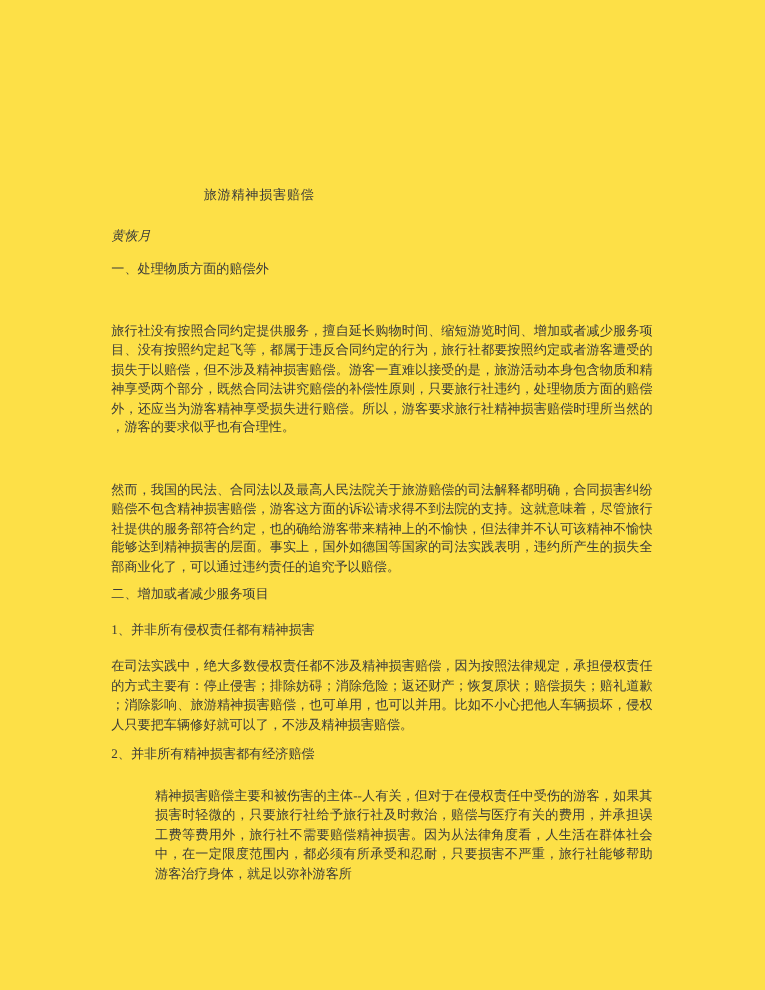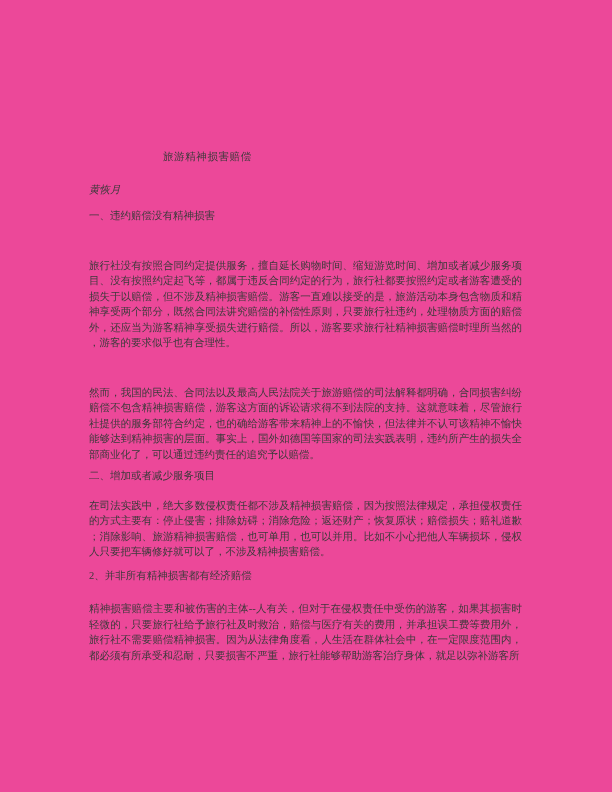--- a/index.html
+++ b/index.html
@@ -5,21 +5,21 @@
   html, body {
     margin: 0;
     padding: 0;
     background: #ffffff;
   }
   .page {
     position: relative;
     width: 612px;
     height: 792px;
     margin: 0;
-    background: #ec4899;
+    background: #fde047;
     box-sizing: border-box;
     padding: 149px 90px 0 89px;
     overflow: hidden;
     font-family: "Liberation Serif", "DejaVu Serif", serif;
     color: #3a3a3a;
     font-size: 10.5px;
     line-height: 15.5px;
   }
   .doc-title {
     padding-left: 74px;
@@ -41,40 +41,41 @@
     white-space: nowrap;
   }
   .mt-intro { margin-top: 22px; }
   .mt-h1    { margin-top: 11px; }
   .mt-p2    { margin-top: 34px; }
   .mt-p3    { margin-top: 34px; }
   .mt-h2    { margin-top: 6px;  }
   .mt-sub1  { margin-top: 13px; }
   .mt-p4    { margin-top: 14px; }
   .mt-sub2  { margin-top: 8px; }
-  .mt-p5    { margin-top: 18px; }
+  .mt-p5    { margin-top: 18px; margin-left: 35px; }
 </style>
 </head>
 <body>
 
 <div class="page">
 
   <div class="doc-title">旅游精神损害赔偿</div>
 
   <div class="author">黄恢月</div>
 
 
-  <div class="heading mt-h1">一、违约赔偿没有精神损害</div>
+  <div class="heading mt-h1">一、处理物质方面的赔偿外</div>
 
   <p class="para mt-p2">旅行社没有按照合同约定提供服务，擅自延长购物时间、缩短游览时间、增加或者减少服务项目、没有按照约定起飞等，都属于违反合同约定的行为，旅行社都要按照约定或者游客遭受的损失于以赔偿，但不涉及精神损害赔偿。游客一直难以接受的是，旅游活动本身包含物质和精神享受两个部分，既然合同法讲究赔偿的补偿性原则，只要旅行社违约，处理物质方面的赔偿外，还应当为游客精神享受损失进行赔偿。所以，游客要求旅行社精神损害赔偿时理所当然的，游客的要求似乎也有合理性。</p>
 
   <p class="para mt-p3">然而，我国的民法、合同法以及最高人民法院关于旅游赔偿的司法解释都明确，合同损害纠纷赔偿不包含精神损害赔偿，游客这方面的诉讼请求得不到法院的支持。这就意味着，尽管旅行社提供的服务部符合约定，也的确给游客带来精神上的不愉快，但法律并不认可该精神不愉快能够达到精神损害的层面。事实上，国外如德国等国家的司法实践表明，违约所产生的损失全部商业化了，可以通过违约责任的追究予以赔偿。</p>
 
   <div class="heading mt-h2">二、增加或者减少服务项目</div>
 
+  <div class="heading mt-sub1">1、并非所有侵权责任都有精神损害</div>
 
   <p class="para mt-p4">在司法实践中，绝大多数侵权责任都不涉及精神损害赔偿，因为按照法律规定，承担侵权责任的方式主要有：停止侵害；排除妨碍；消除危险；返还财产；恢复原状；赔偿损失；赔礼道歉；消除影响、旅游精神损害赔偿，也可单用，也可以并用。比如不小心把他人车辆损坏，侵权人只要把车辆修好就可以了，不涉及精神损害赔偿。</p>
 
   <div class="heading mt-sub2">2、并非所有精神损害都有经济赔偿</div>
 
   <p class="para mt-p5">精神损害赔偿主要和被伤害的主体--人有关，但对于在侵权责任中受伤的游客，如果其损害时轻微的，只要旅行社给予旅行社及时救治，赔偿与医疗有关的费用，并承担误工费等费用外，旅行社不需要赔偿精神损害。因为从法律角度看，人生活在群体社会中，在一定限度范围内，都必须有所承受和忍耐，只要损害不严重，旅行社能够帮助游客治疗身体，就足以弥补游客所</p>
 
 </div>
 
 </body></html>

